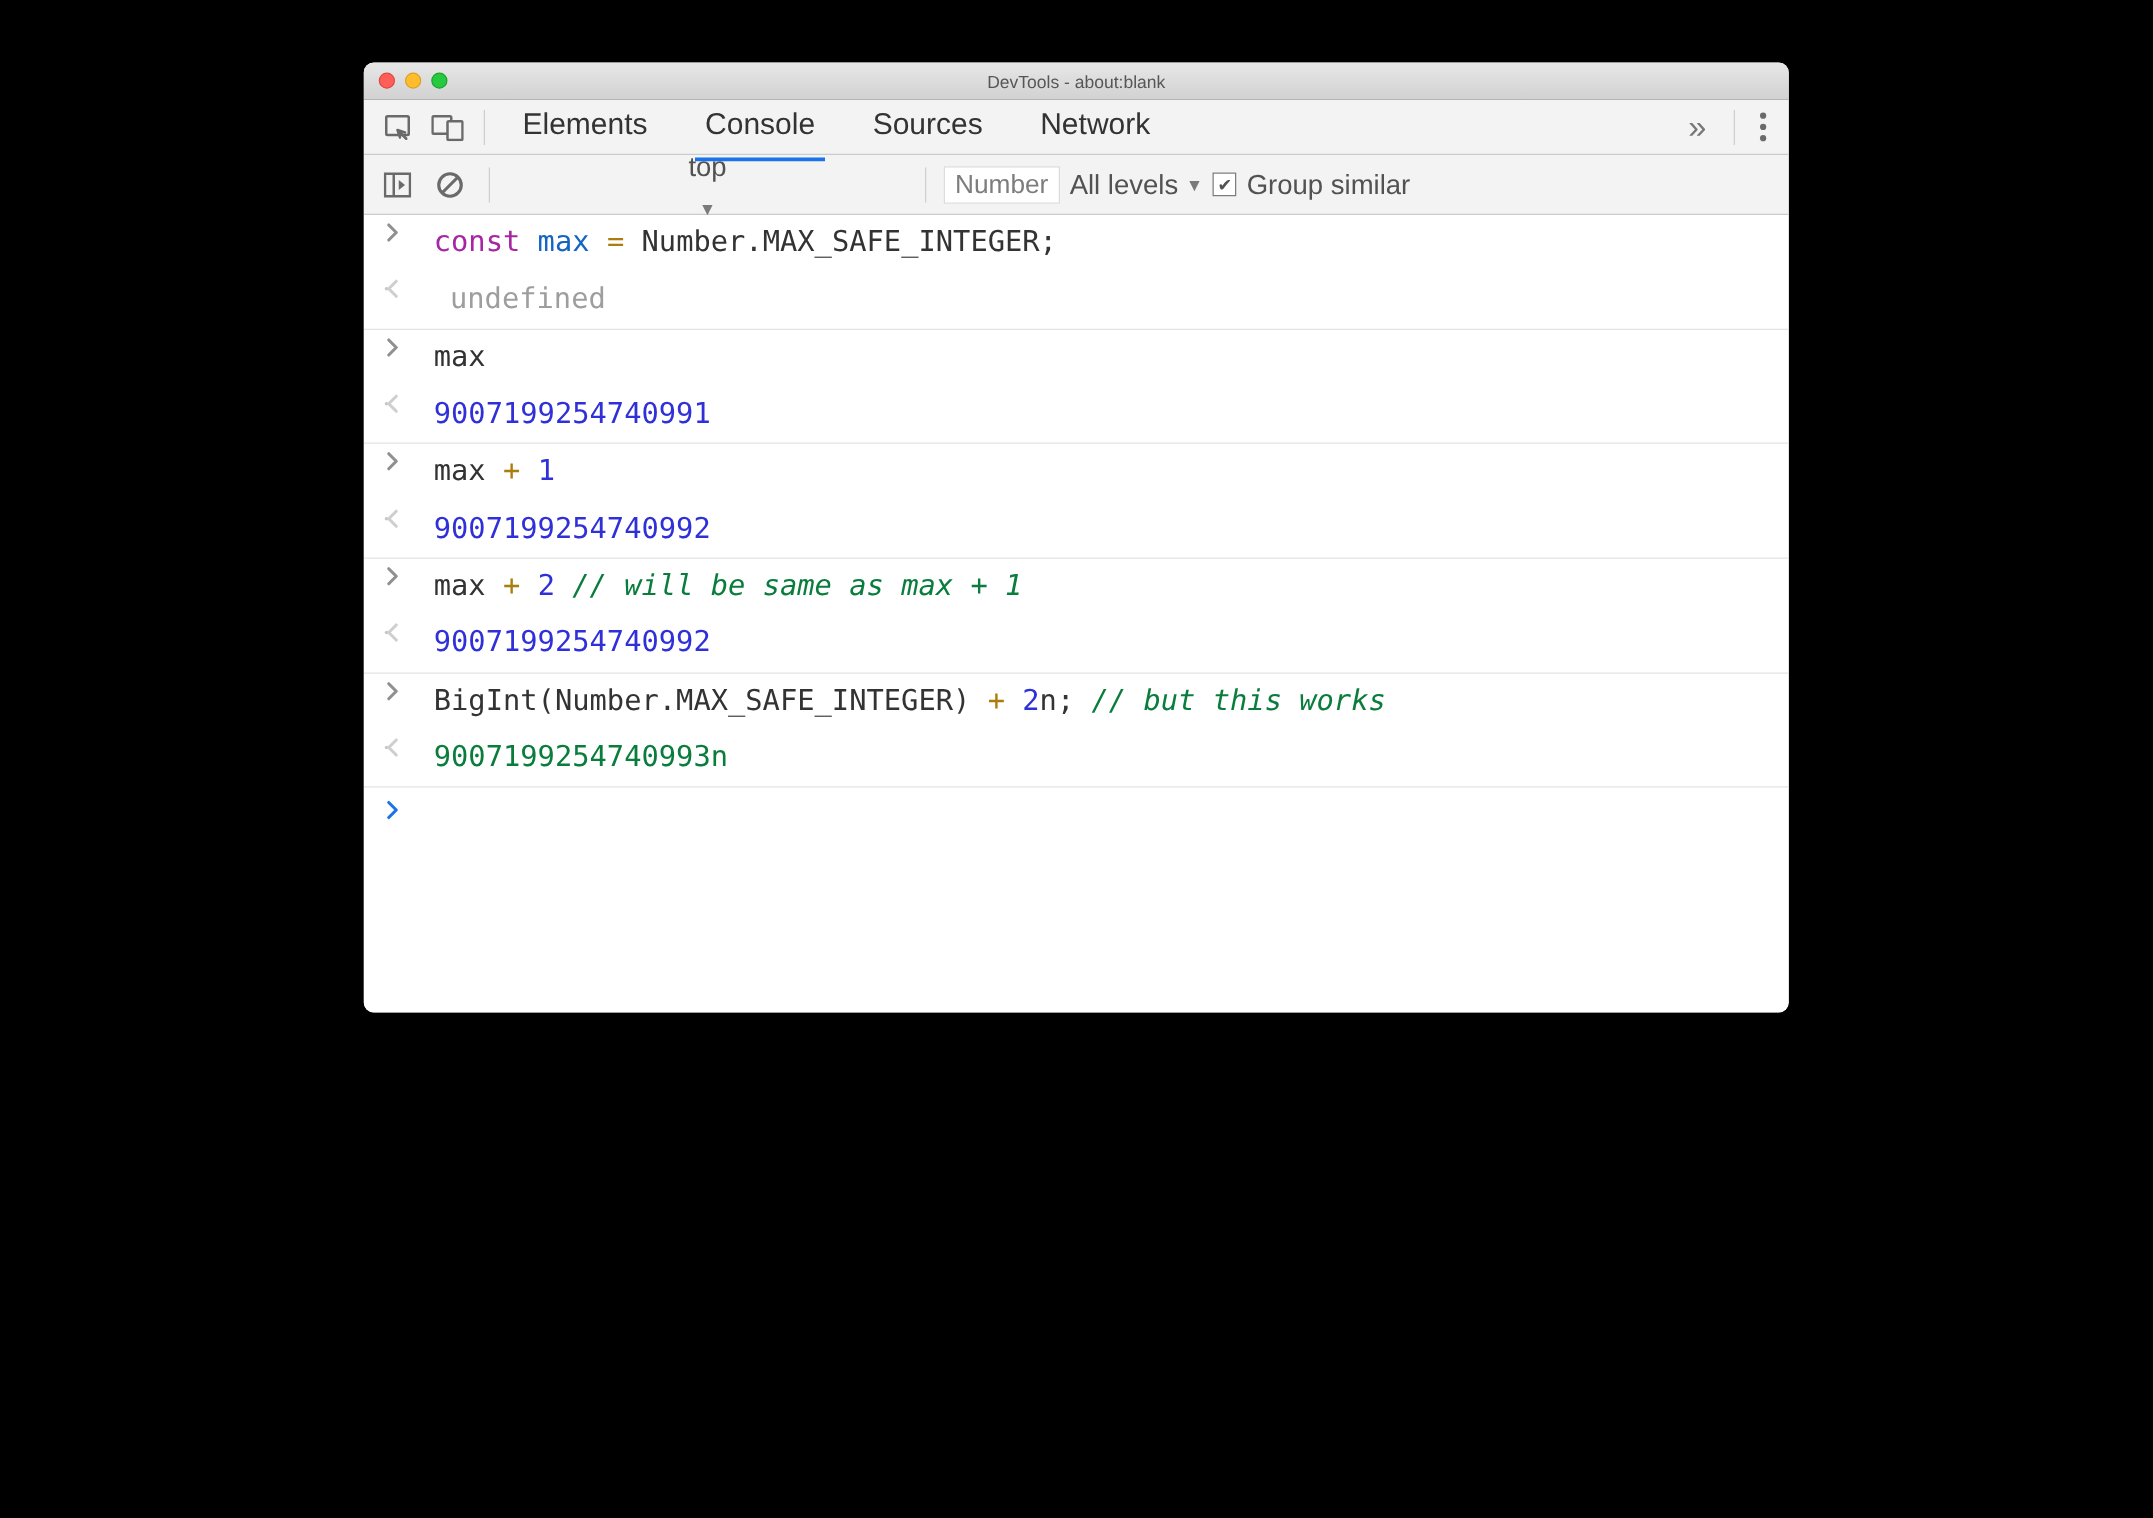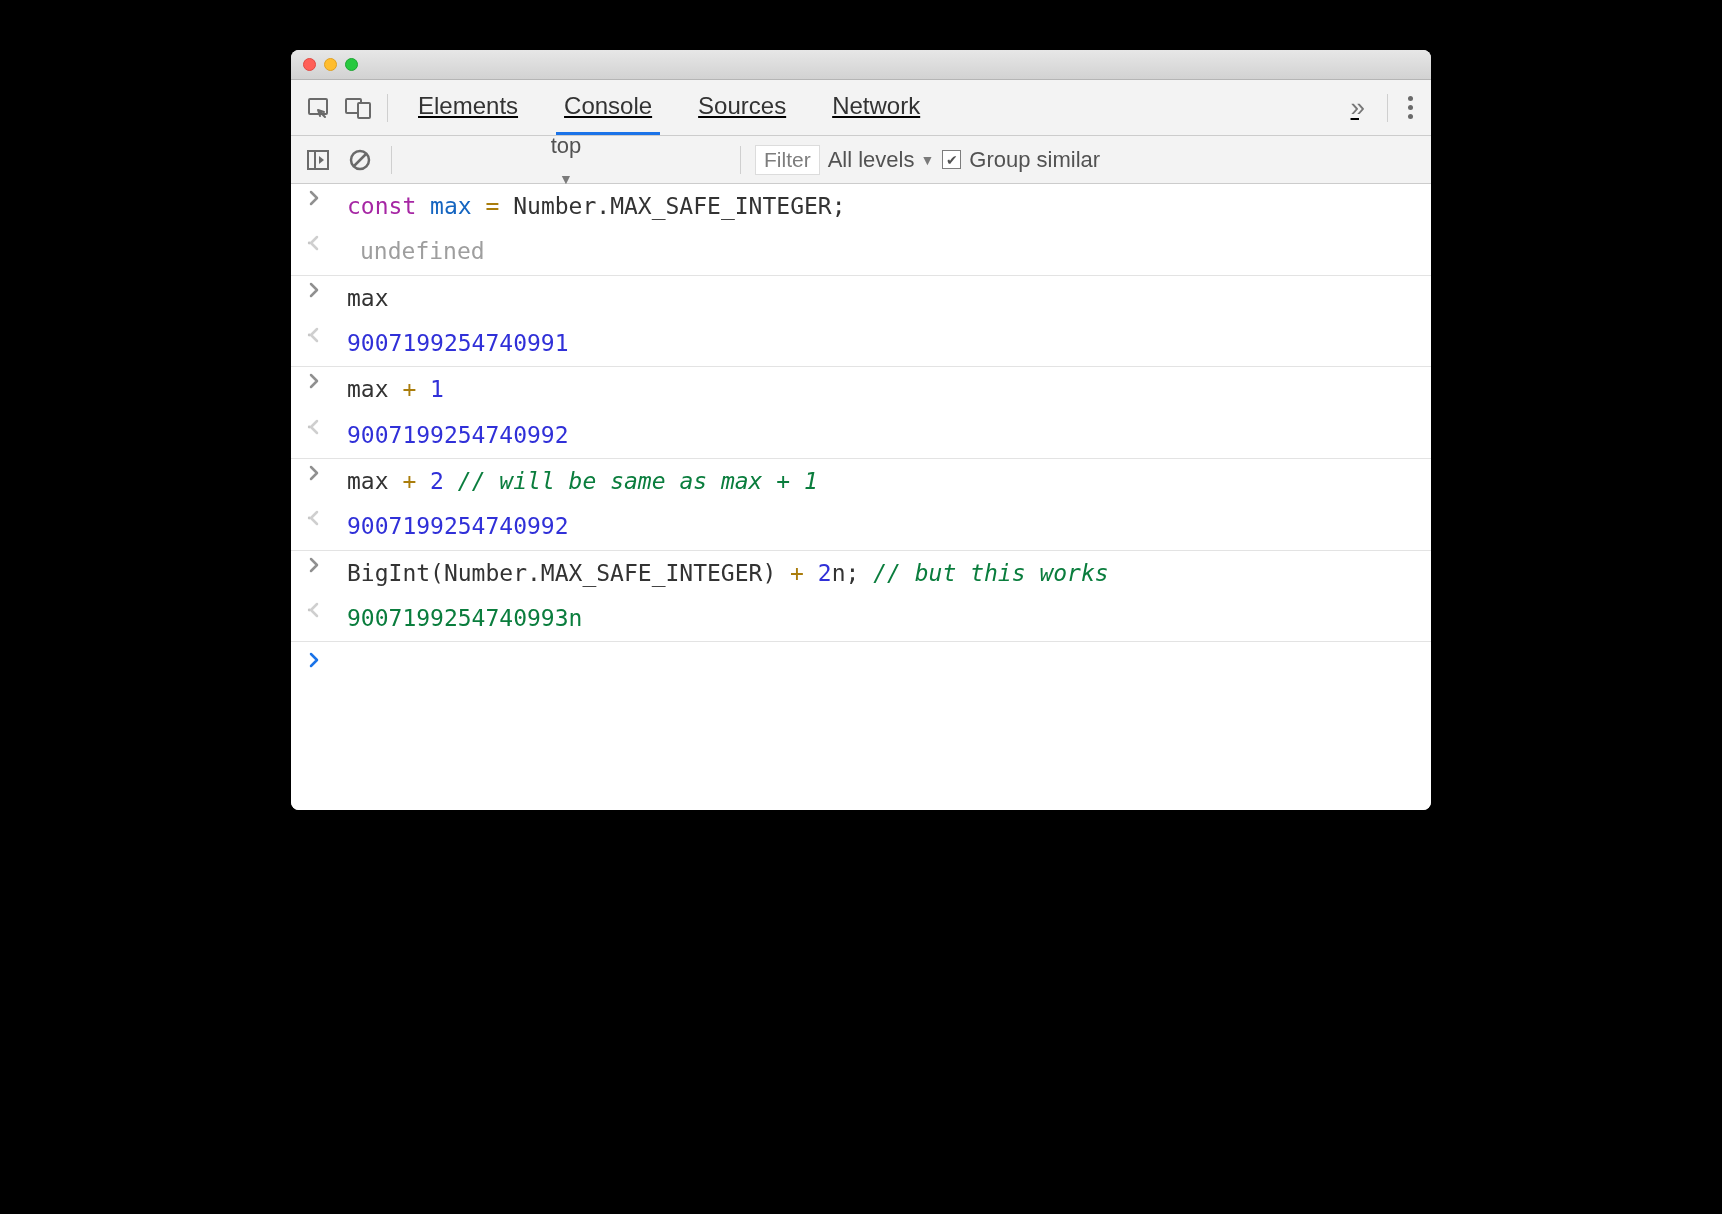--- a/index.html
+++ b/index.html
@@ -38,26 +38,25 @@
     .dot.red { background:#ff5f57; border:1px solid #e04842; }
     .dot.yellow { background:#ffbd2e; border:1px solid #dfa022; }
     .dot.green { background:#27c93f; border:1px solid #1da532; }
     .title {
       position:absolute; left:0; right:0; text-align:center;
       font-size: 14px; color:#565656;
     }
     
     .tabbar {
       display:flex; align-items:center;
-      height:56px;
+      height:44px;
       background:#f3f3f3;
       border-bottom:1px solid #ccc;
       padding: 0 10px;
       gap: 6px;
-      text-decoration: underline;
     }
     .iconcell {
       width:34px; height:34px; display:flex; align-items:center; justify-content:center;
       color:#6a6a6a;
     }
     .sep { width:1px; height:28px; background:#cfcfcf; margin:0 6px; }
     .tabs { display:flex; align-items:center; gap:10px; }
     .tab {
       padding: 10px 18px 14px 18px;
       font-size: 24px;
@@ -131,20 +130,21 @@
 <body>
 
 <div class="window">
 
   <div class="titlebar">
     <div class="traffic">
       <div class="dot red"></div>
       <div class="dot yellow"></div>
       <div class="dot green"></div>
     </div>
+    <div class="title">DevTools - about:blank</div>
   </div>
 
   <div class="tabbar">
     <div class="iconcell">
       <svg width="24" height="24" viewBox="0 0 24 24" fill="none" stroke="#6a6a6a" stroke-width="2">
         <rect x="3" y="3" width="18" height="15" rx="1"></rect>
         <path d="M12 14 l7 7 M12 14 l2 6 M12 14 l6 2" stroke-linecap="round"></path>
       </svg>
     </div>
     <div class="iconcell">
@@ -184,21 +184,21 @@
           <path d="M5 17 L17 5"></path>
       </svg>
     </div>
     <div class="sep"></div>
     <div class="context">
       <span>top</span>
       <div class="spacer"></div>
       <span class="tri">▼</span>
     </div>
     <div class="sep"></div>
-    <div class="filter-input">Filter</div>
+    <div class="filter-input">Number</div>
     <div class="levels">
       <span>All levels</span>
       <span class="tri">▼</span>
     </div>
     <div class="chk">✔</div>
     <span>Group similar</span>
   </div>
 
   <div class="console" id="console-body">
       <div class="group">

